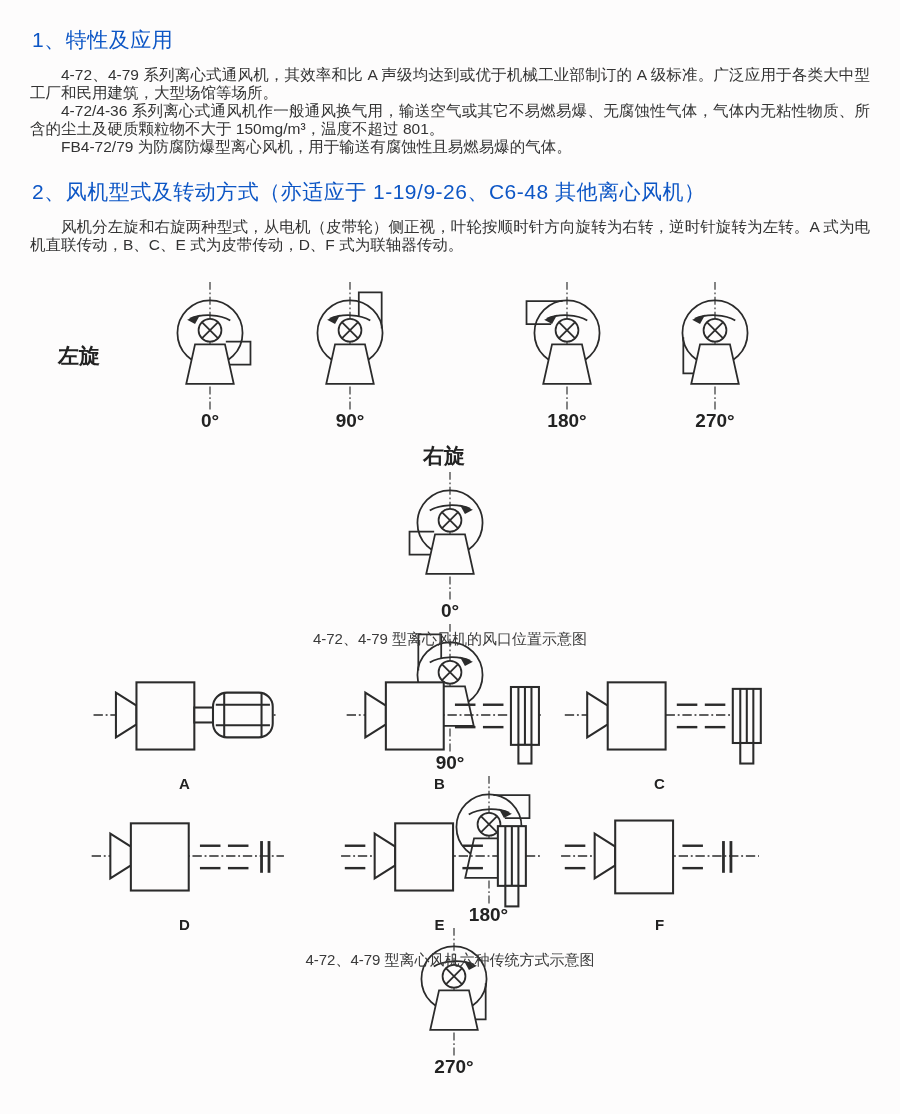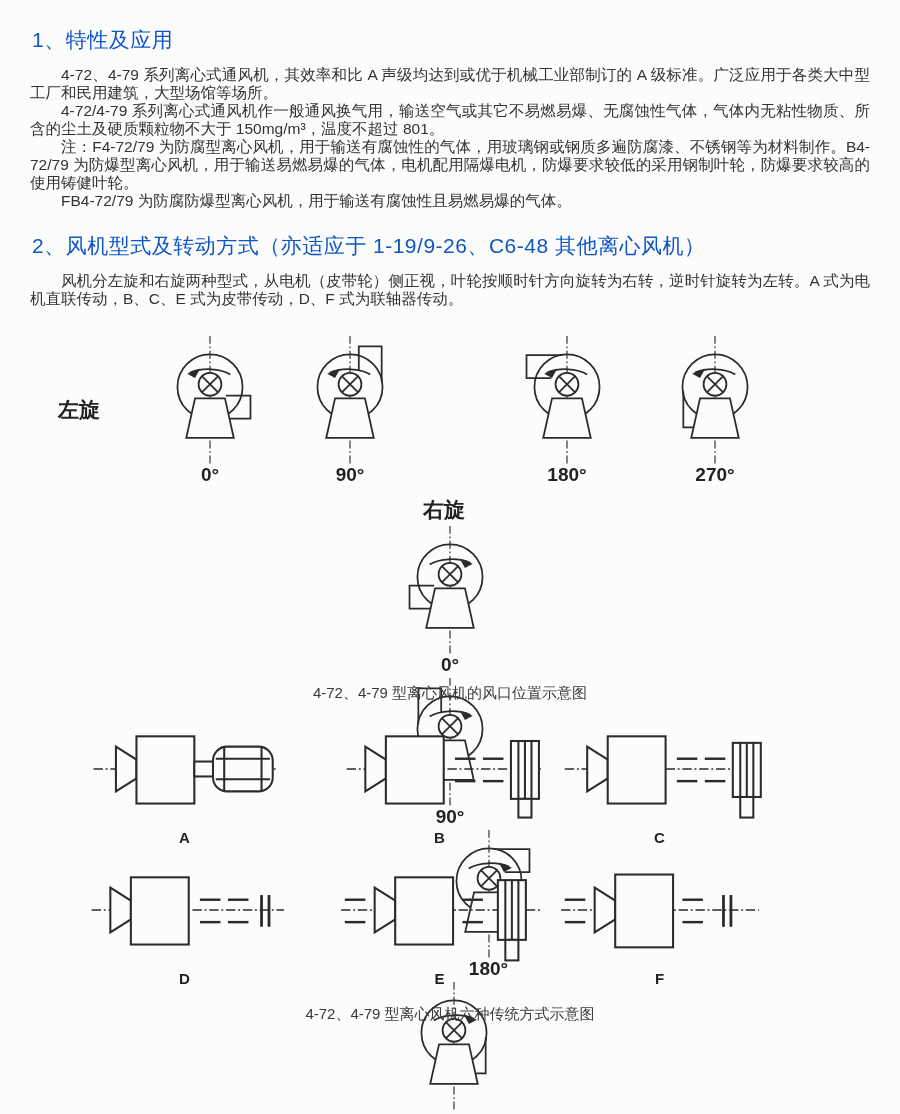--- a/index.html
+++ b/index.html
@@ -46,22 +46,21 @@
   .d-d{margin-left:45px;} .d-e{margin-left:35px;} .d-f{margin-left:0px;}
   .drive-caption{margin-top:18px;}
 </style>
 </head>
 <body>
 
 <div>
   <h1 class="sec-heading">1、特性及应用</h1>
   <div class="body-text">
     <p>4-72、4-79 系列离心式通风机，其效率和比 A 声级均达到或优于机械工业部制订的 A 级标准。广泛应用于各类大中型工厂和民用建筑，大型场馆等场所。</p>
-    <p>4-72/4-79 系列离心式通风机作一般通风换气用，输送空气或其它不易燃易爆、无腐蚀性气体，气体内无粘性物质、所含的尘土及硬质颗粒物不大于 150mg/m³，温度不超过 801。</p>
-    <p>注：F4-72/79 为防腐型离心风机，用于输送有腐蚀性的气体，用玻璃钢或钢质多遍防腐漆、不锈钢等为材料制作。B4-72/79 为防爆型离心风机，用于输送易燃易爆的气体，电机配用隔爆电机，防爆要求较低的采用钢制叶轮，防爆要求较高的使用铸健叶轮。</p>
+    <p>4-72/4-36 系列离心式通风机作一般通风换气用，输送空气或其它不易燃易爆、无腐蚀性气体，气体内无粘性物质、所含的尘土及硬质颗粒物不大于 150mg/m³，温度不超过 801。</p>
     <p>FB4-72/79 为防腐防爆型离心风机，用于输送有腐蚀性且易燃易爆的气体。</p>
   </div>
 </div>
 
 <div>
   <h1 class="sec-heading sec2-heading">2、风机型式及转动方式（亦适应于 1-19/9-26、C6-48 其他离心风机）</h1>
   <div class="body-text">
     <p>风机分左旋和右旋两种型式，从电机（皮带轮）侧正视，叶轮按顺时针方向旋转为右转，逆时针旋转为左转。A 式为电机直联传动，B、C、E 式为皮带传动，D、F 式为联轴器传动。</p>
   </div>
 </div>

